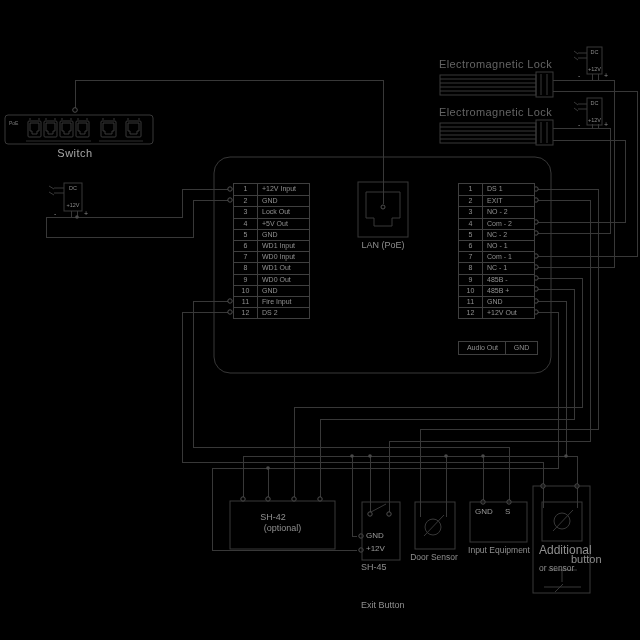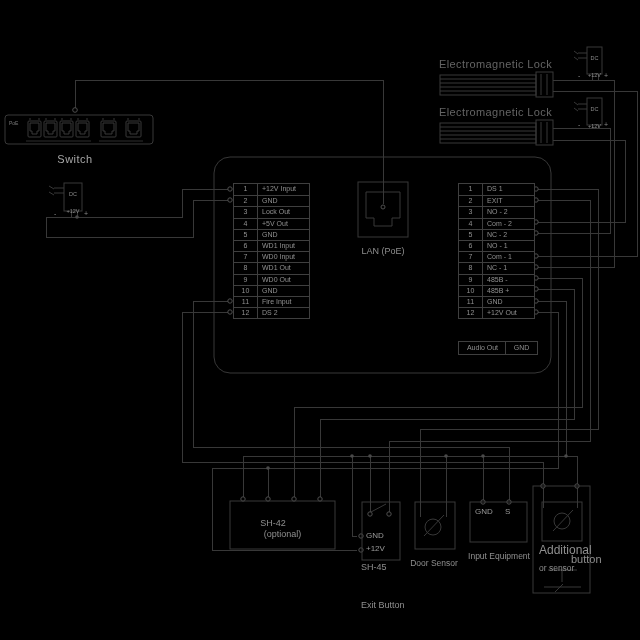--- a/index.html
+++ b/index.html
@@ -1,20 +1,20 @@
 <!DOCTYPE html>
 <html><head>
 <meta charset="utf-8">
 <style>
   html,body{margin:0;padding:0;background:#000;}
   #stage{position:relative;width:640px;height:640px;background:#000;overflow:hidden;
          font-family:"Liberation Sans","DejaVu Sans",sans-serif;}
   #wiresvg{position:absolute;left:0;top:0;}
   .txt{position:absolute;color:#8f8f8f;white-space:nowrap;text-align:right;}
-  .ctr{text-align:center;margin-top:6px;}
+  .ctr{text-align:center;}
   .ltitle{font-size:11px;color:#646464;letter-spacing:.4px;}
   .tiny{font-size:5.5px;color:#8a8a8a;}
   .sign{font-size:7px;color:#8a8a8a;}
   .term-table{position:absolute;width:75px;border:1px solid #3f3f3f;background:#000;}
   .trow{display:flex;height:11.2px;box-sizing:border-box;border-top:1px solid #3f3f3f;}
   .trow:first-child{border-top:none;}
   .tnum{width:24px;box-sizing:border-box;border-right:1px solid #3f3f3f;color:#909090;
         font-size:7px;line-height:10.5px;text-align:center;}
   .tlabel{flex:1;color:#909090;font-size:7px;line-height:10.5px;padding-left:4px;overflow:hidden;}
   .badgebox{position:absolute;border:1px solid #3f3f3f;color:#8f8f8f;font-size:7px;

